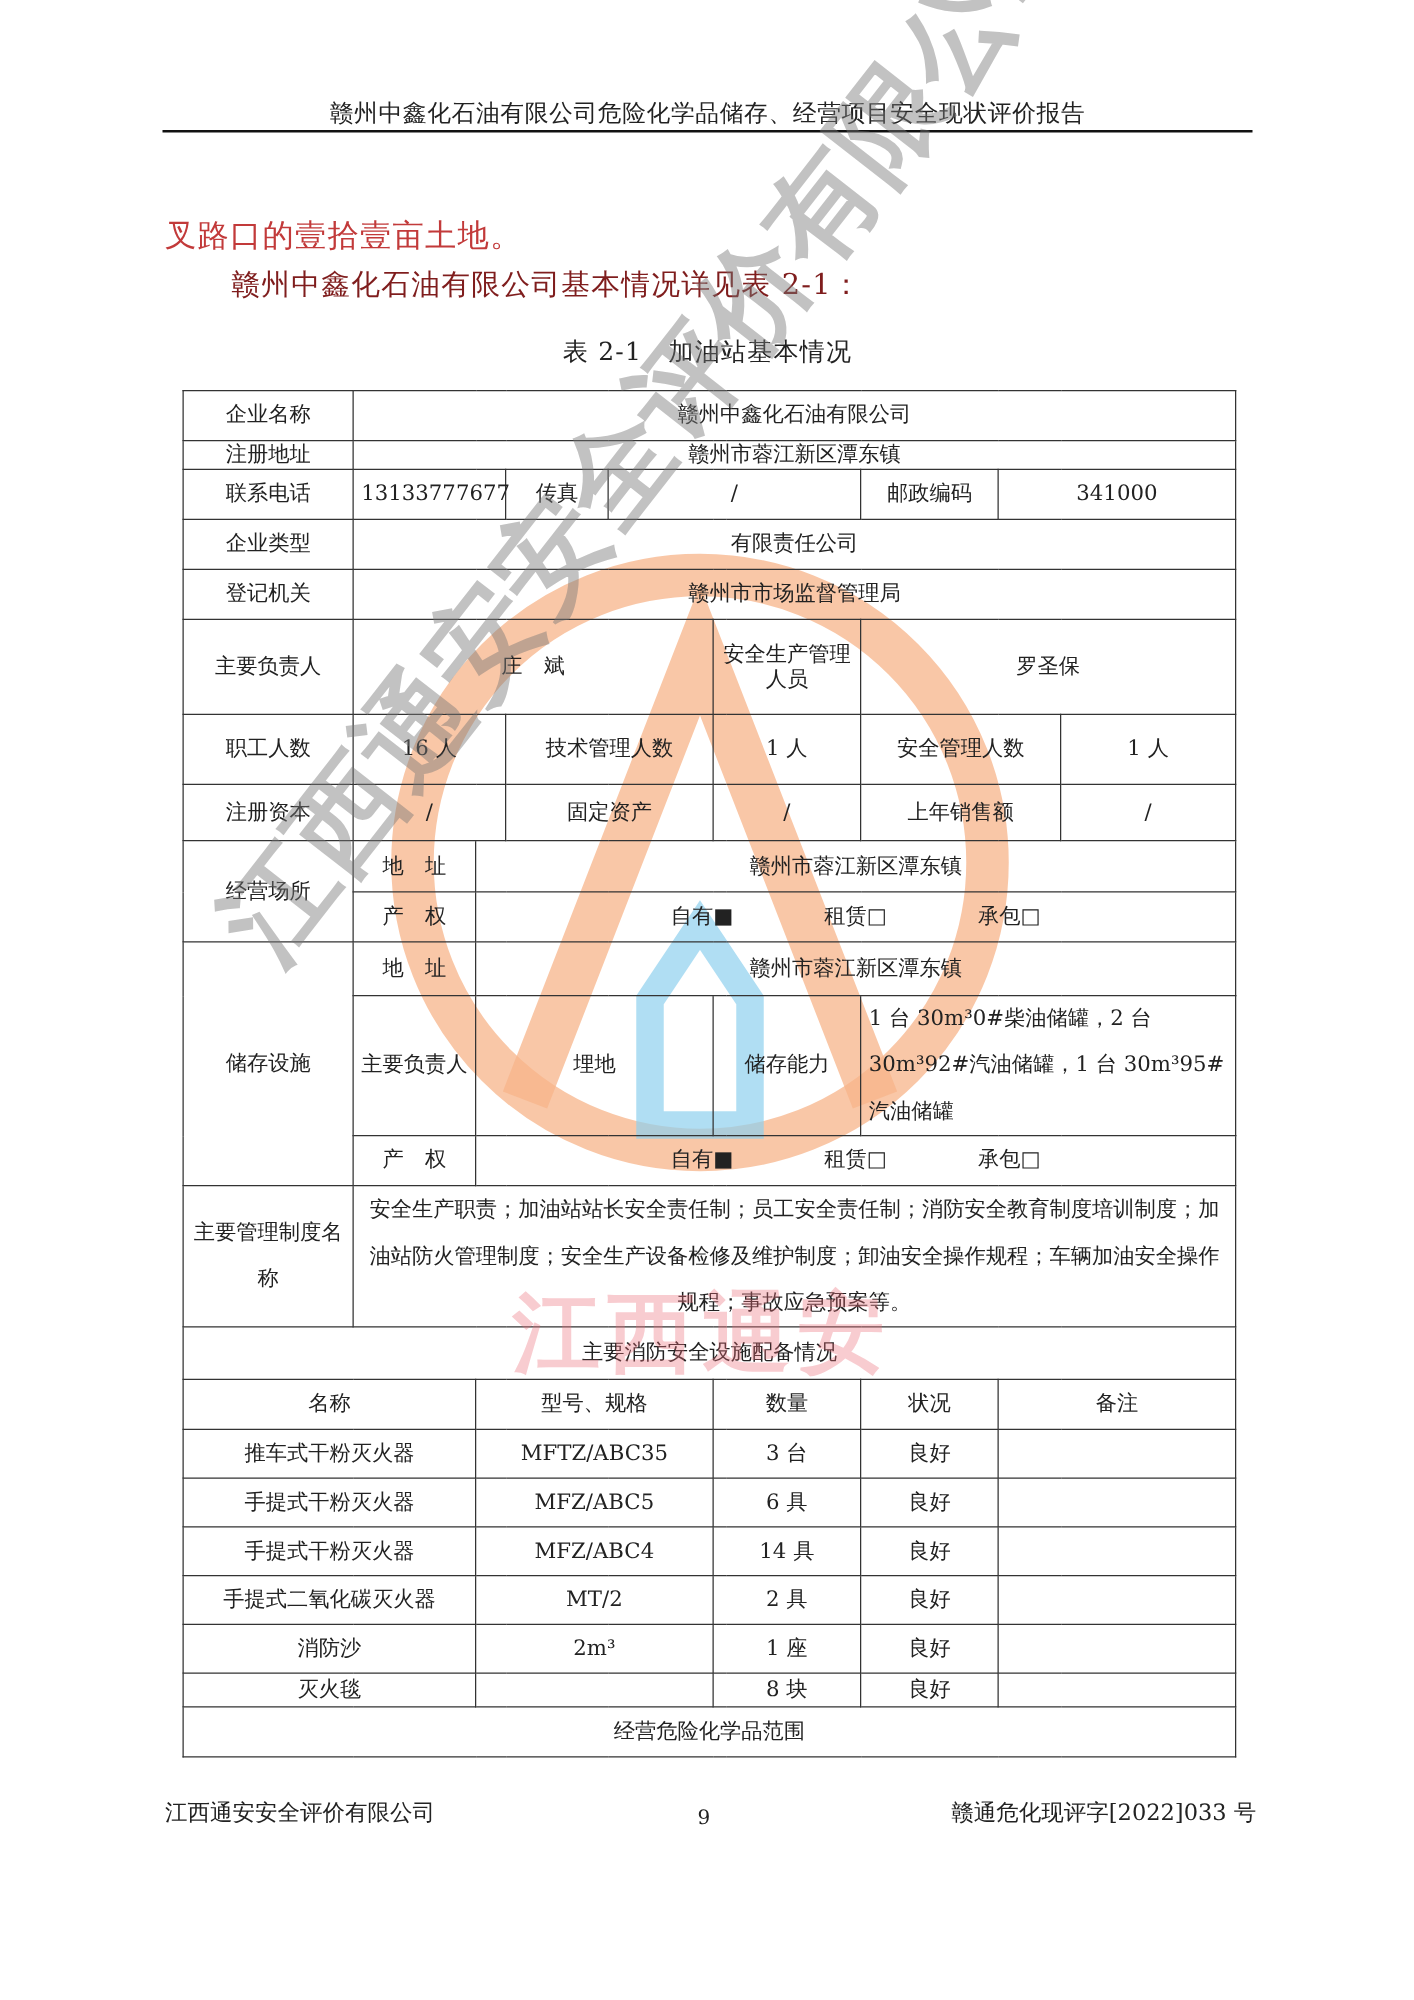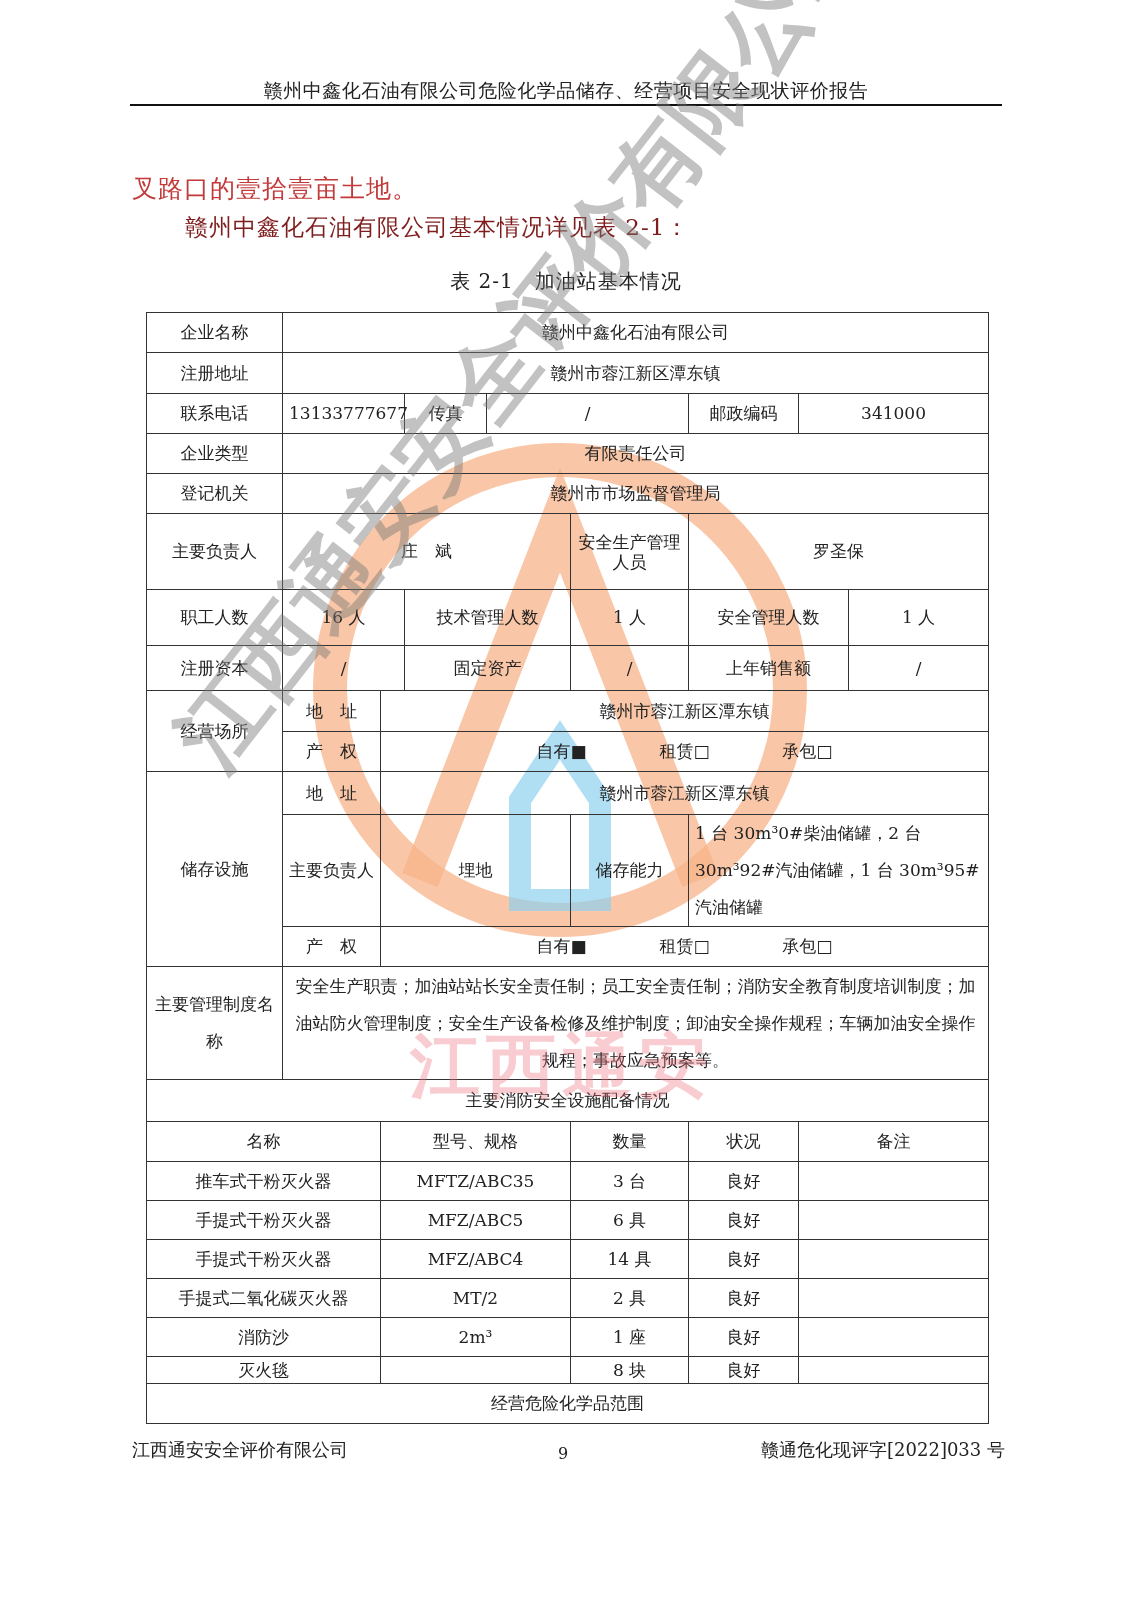--- a/index.html
+++ b/index.html
@@ -48,21 +48,21 @@
       <col style="width:108px">
     <col style="width:110px">
       <col style="width:50px">
       <col style="width:140px">
   </colgroup>
   <tbody>
       <tr style="height:40px">
     <td>企业名称</td>
     <td colspan="9">赣州中鑫化石油有限公司</td>
   </tr>
-  <tr style="height:41px">
+  <tr style="height:23px">
     <td>注册地址</td>
     <td colspan="9">赣州市蓉江新区潭东镇</td>
   </tr>
   <tr style="height:40px">
     <td>联系电话</td>
     <td colspan="2">13133777677</td>
     <td style="width:60px">传真</td>
     <td colspan="3">/</td>
     <td>邮政编码</td>
     <td colspan="2">341000</td>

